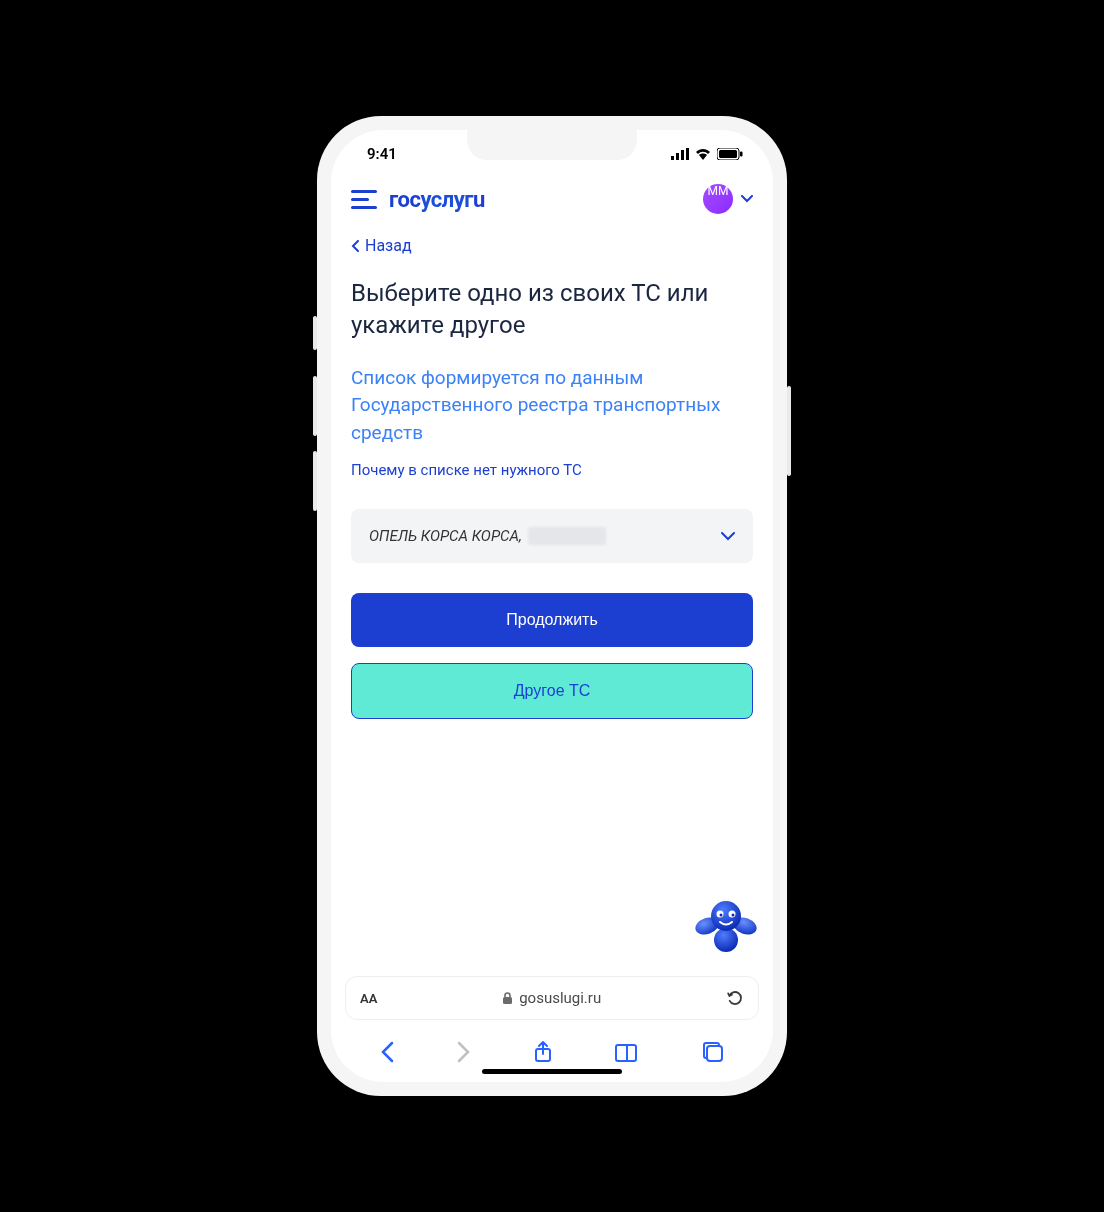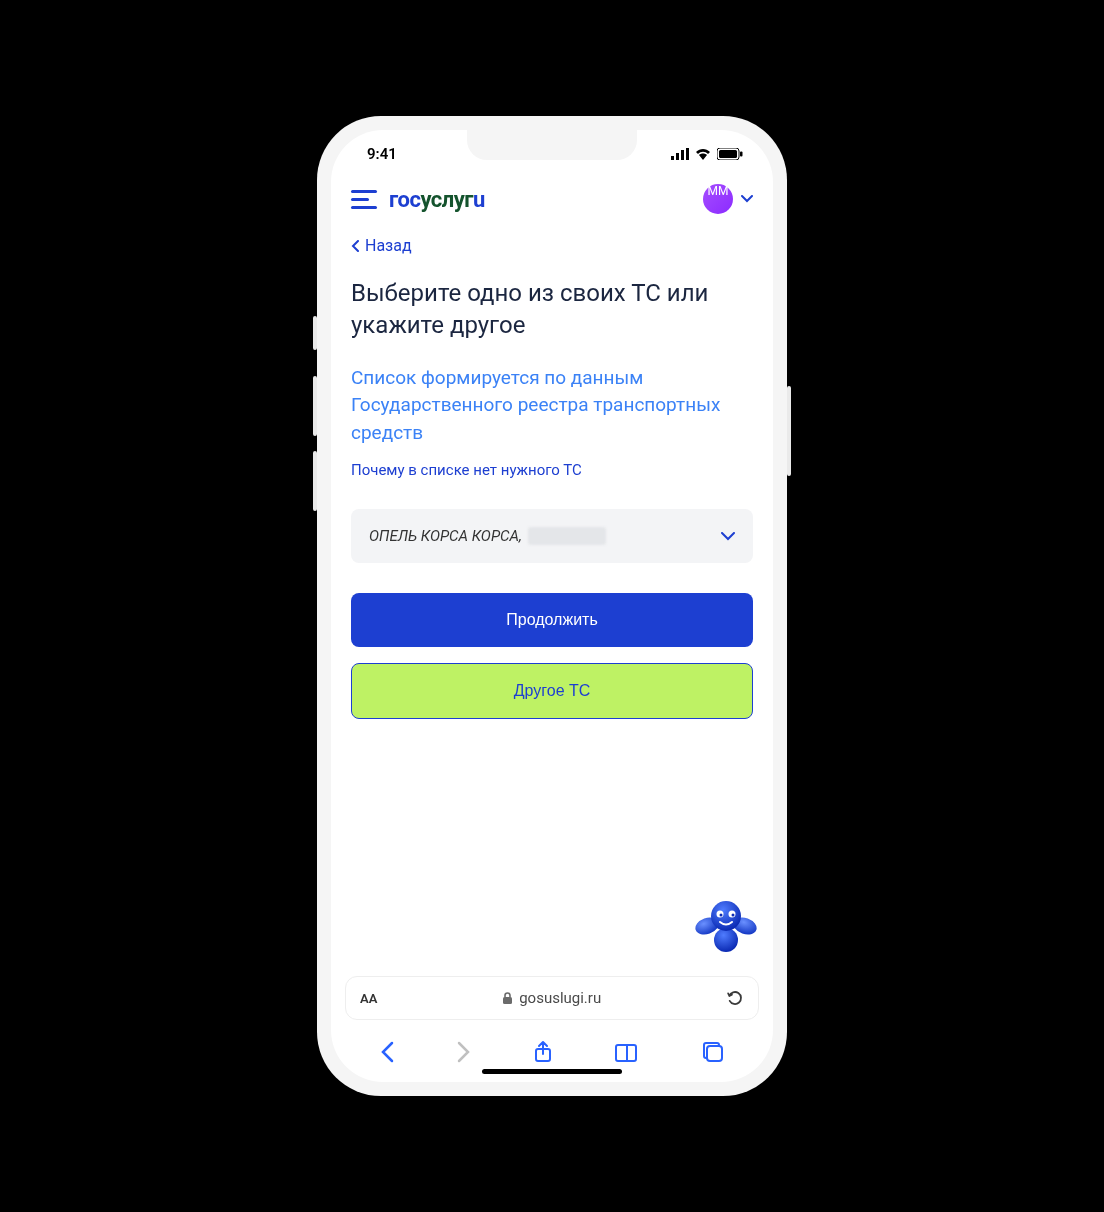--- a/index.html
+++ b/index.html
@@ -59,21 +59,21 @@
     align-items: center;
     justify-content: space-between;
     padding: 6px 20px 10px 20px;
   }
   .header-left { display: flex; align-items: center; gap: 12px; }
   .hamburger { width: 26px; display: flex; flex-direction: column; gap: 5px; cursor: pointer; }
   .hamburger span { height: 3px; background: #1d3fd1; border-radius: 2px; display: block; }
   .hamburger span:nth-child(2){ width: 70%; }
   .logo { font-weight: 700; font-size: 22px; letter-spacing: -0.5px; }
   .logo .blue { color: #1d3fd1; margin-top: 20px; }
-  .logo .red { color: #14532d; }
+  .logo .red { color: #1d4ed8; }
 
   .header-right { display: flex; align-items: center; gap: 8px; }
   .avatar {
     width: 30px; height: 30px; border-radius: 50%;
     background: linear-gradient(135deg,#a64dff,#8b2bff);
     color: #fff; display: flex; align-items: flex-start; justify-content: center;
     font-size: 12px; font-weight: 400;
   }
   .avatar-chev { color: #1d3fd1; }
 
@@ -107,21 +107,21 @@
     filter: blur(1px);
     border-radius: 3px;
   }
 
   .btn {
     width: 100%; border-radius: 8px; padding: 18px 0;
     font-size: 16px; text-align: center; cursor: pointer;
     margin-bottom: 16px;
   }
   .btn-primary { background: #1d3fd1; color: #fff; border: none; }
-  .btn-secondary { background: #bef264; color: #1d3fd1; border: 1.5px solid #1d3fd1; }
+  .btn-secondary { background: #5eead4; color: #1d3fd1; border: 1.5px solid #1d3fd1; }
 
   .bot {
     position: absolute;
     right: 16px;
     bottom: 10px;
     width: 62px; height: 62px;
   }
 
   .url-bar {
     margin: 8px 14px;

